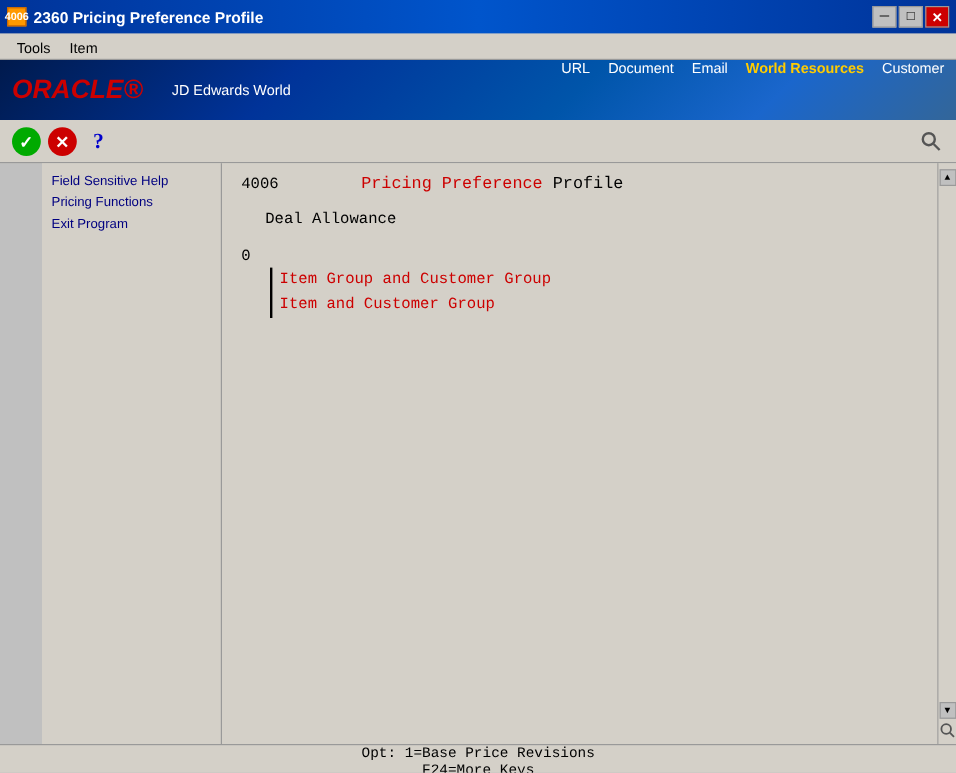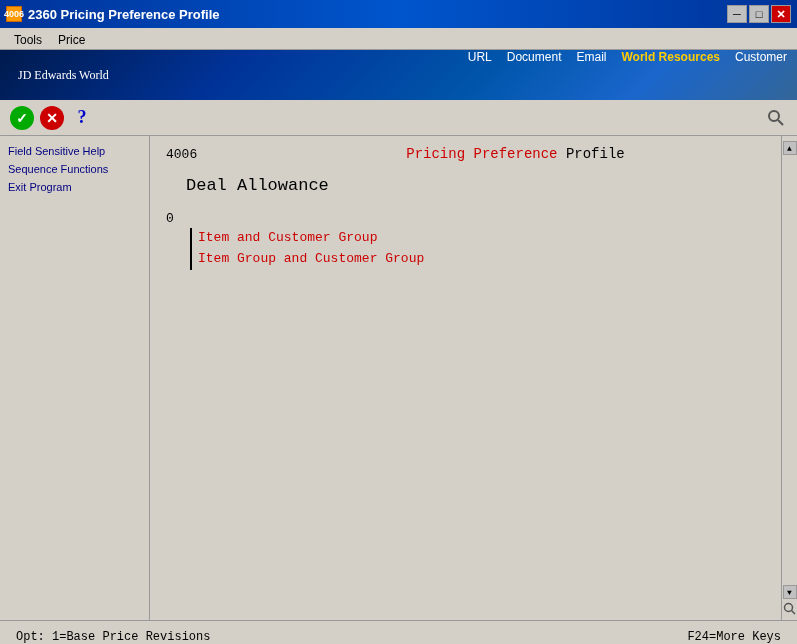--- a/index.html
+++ b/index.html
@@ -67,22 +67,22 @@
       font-family: Arial, sans-serif;
       font-size: 22px;
       font-weight: bold;
       font-style: italic;
     }
     #oracle-logo span.oracle { color: #cc0000; font-style: italic; }
     #oracle-logo span.dot { color: #cc0000; }
     #jde-text {
       color: white;
       font-size: 12px;
-      margin-left: 8px;
-      font-family: Liberation Serif, serif;
+      margin-left: 24px;
+      font-family: Liberation Sans, sans-serif;
     }
     #nav-links {
       position: absolute;
       right: 10px;
       top: 0;
       height: 100%;
       display: flex;
       align-items: flex-start;
       gap: 15px;
     }
@@ -131,20 +131,21 @@
       background: transparent;
       border: none;
       cursor: pointer;
       display: flex; align-items: center; justify-content: center;
     }
 
     
     #main-area {
       display: flex;
       height: calc(644px - 28px - 22px - 50px - 36px - 24px);
+      padding-left: 35px;
     }
 
     
     #sidebar {
       width: 150px;
       background: #d4d0c8;
       border-right: 1px solid #999;
       padding: 6px 0;
       font-family: Arial, sans-serif;
       font-size: 11px;
@@ -172,21 +173,21 @@
     #form-title {
       text-align: center;
       color: #cc0000;
       font-size: 14px;
       margin-bottom: 12px;
       margin-top: -18px;
       padding-left: 50px;
     }
     #deal-allowance {
       margin-bottom: 10px;
-      font-size: 17px;
+      font-size: 13px;
     }
     .hierarchy-row {
       display: flex;
       align-items: flex-start;
       margin-bottom: 2px;
       font-size: 13px;
     }
     .hier-num {
       width: 20px;
       color: #000;
@@ -219,47 +220,51 @@
       font-size: 8px;
       cursor: pointer;
       margin: 1px 0;
     }
 
     
     #status-bar {
       background: #d4d0c8;
       height: 24px;
       display: flex;
-      align-items: flex-end;
+      align-items: center;
       padding: 0 16px;
       border-top: 1px solid #999;
       font-family: 'Courier New', monospace;
       font-size: 12px;
       justify-content: space-between;
+      flex-direction: column;
     }
   </style>
 </head>
 <body>
 
 <div id="title-bar">
   <div class="app-icon">
     <span>4006</span>
   </div>
   <span class="title-text">2360   Pricing Preference Profile</span>
   <span class="win-btn">─</span>
   <span class="win-btn">□</span>
   <span class="win-btn close-btn">✕</span>
 </div>
 
 <div id="menu-bar">
   <span class="menu-item">Tools</span>
-  <span class="menu-item">Price</span>
+  <span class="menu-item">Item</span>
 </div>
 
 <div id="oracle-header">
+  <div id="oracle-logo">
+    <span class="oracle">ORACLE</span><span class="dot">®</span>
+  </div>
   <div id="jde-text">JD Edwards World</div>
   <div id="nav-links">
     <span class="nav-link">URL</span>
     <span class="nav-link">Document</span>
     <span class="nav-link">Email</span>
     <span class="nav-link world-resources">World Resources</span>
     <span class="nav-link">Customer</span>
   </div>
 </div>
 
@@ -272,46 +277,46 @@
       <circle cx="7" cy="7" r="5" stroke="#555" stroke-width="2" fill="none"></circle>
       <line x1="11" y1="11" x2="16" y2="16" stroke="#555" stroke-width="2"></line>
     </svg>
   </div>
 </div>
 
 <div id="main-area">
 
   <div id="sidebar">
     <div class="sidebar-item">Field Sensitive Help</div>
-    <div class="sidebar-item">Sequence Functions</div>
+    <div class="sidebar-item">Pricing Functions</div>
     <div class="sidebar-item">Exit Program</div>
   </div>
 
   <div id="content">
 
     <div style="display:flex; align-items:baseline; margin-bottom: 10px;">
       <span id="form-number" style="min-width:50px;">4006</span>
-      <div id="form-title" style="flex:1; text-align:center; margin:0;">
+      <div id="form-title" style="flex:1; text-align:left; margin:0;">
         <span style="color:#cc0000;">Pricing Preference</span><span style="color:#000;"> Profile</span>
       </div>
     </div>
 
     <div id="deal-allowance" style="margin-left: 20px; margin-bottom: 16px;">
       <span>Deal Allowance</span>
     </div>
 
     <div class="hierarchy-row">
       <span class="hier-num">0</span>
     </div>
 
     <div style="display:flex; margin-left: 20px;">
       <span style="border-left: 2px solid #000; margin-left: 4px; margin-right: 4px; display:inline-block; width:4px; height: 42px;"></span>
       <div>
+        <div class="hier-sub">Item Group and Customer Group</div>
         <div class="hier-sub">Item and Customer Group</div>
-        <div class="hier-sub">Item Group and Customer Group</div>
       </div>
     </div>
   </div>
 
   <div id="right-scrollbar">
     <div class="scroll-btn">▲</div>
     <div class="scroll-btn" style="margin-top:auto;">▼</div>
     <div style="display:flex; flex-direction:column; align-items:center; margin-top:2px; gap:2px;">
       <svg width="14" height="14" viewBox="0 0 14 14" style="cursor:pointer;">
         <circle cx="5.5" cy="5.5" r="4" stroke="#555" stroke-width="1.5" fill="none"></circle>

